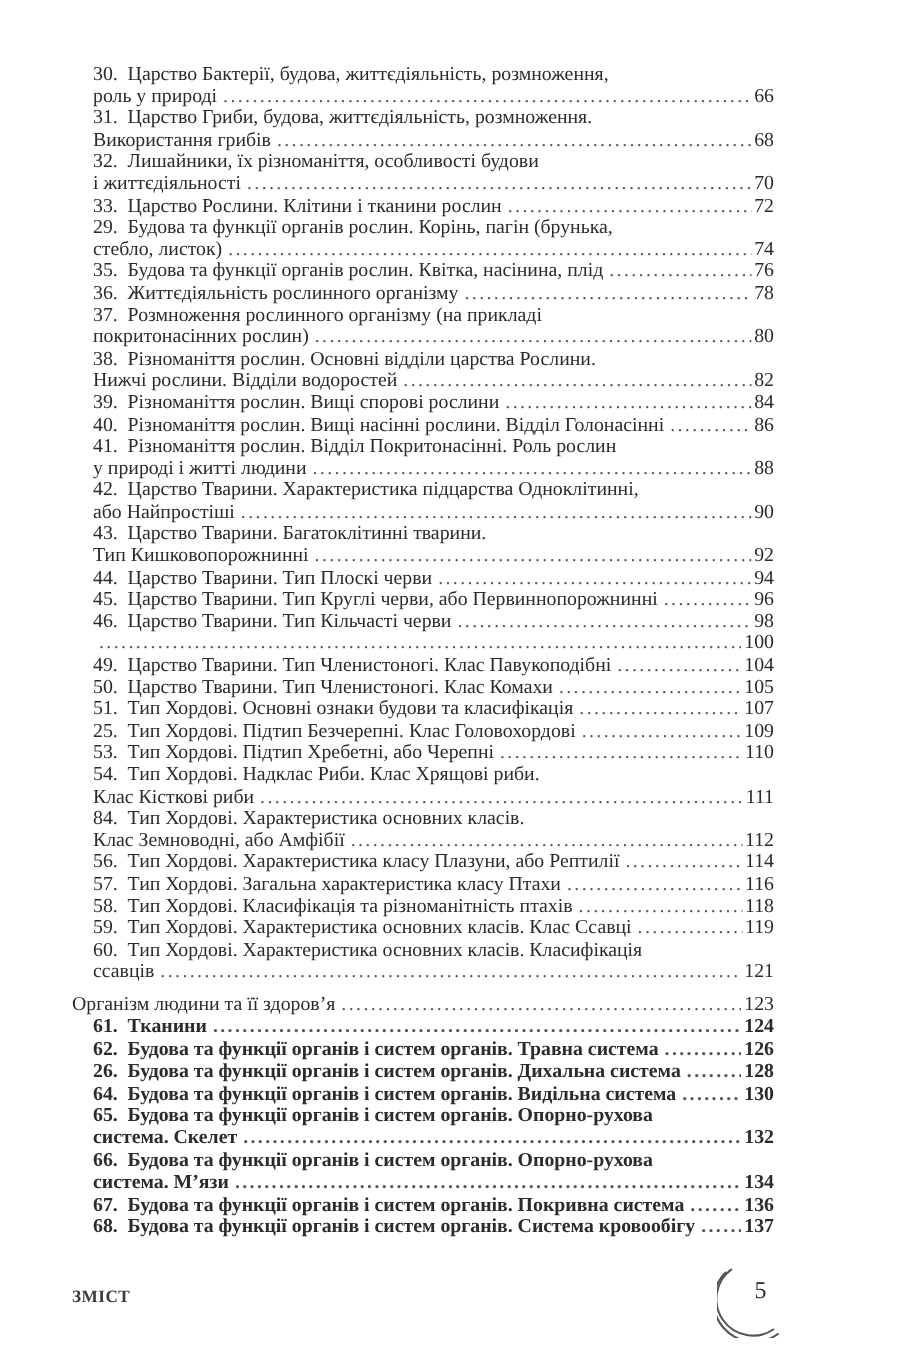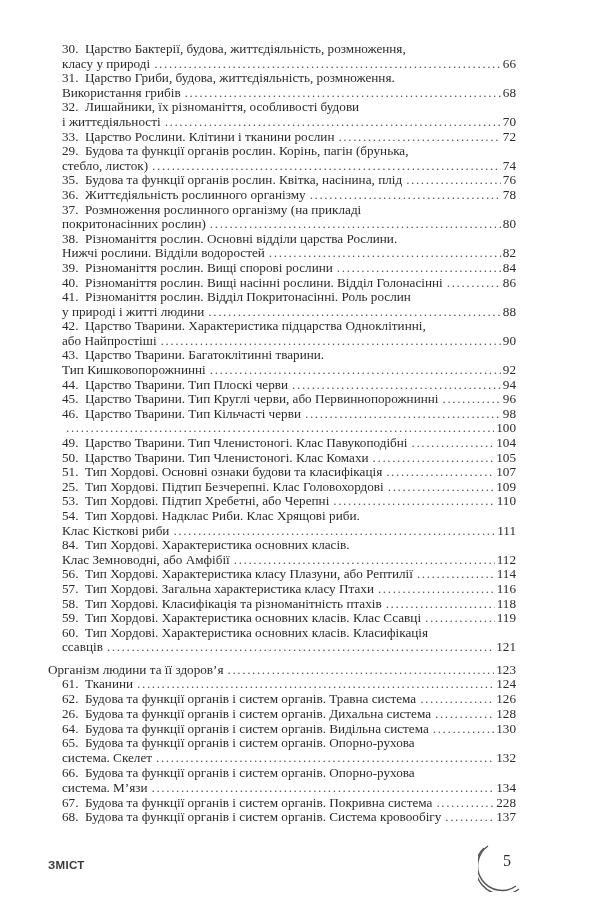--- a/index.html
+++ b/index.html
@@ -7,39 +7,39 @@
     width: 600px; height: 912px; background: #ffffff;
     position: relative; overflow: hidden;
     font-family: "Liberation Serif", "DejaVu Serif", serif;
     color: #2b2b2b;
   }
   .toc {
     position: absolute; left: 48px; top: 42px; width: 468px;
     font-size: 13.2px; line-height: 14.6px;
   }
   .entry { padding-left: 14px; }
-  .line { display: flex; align-items: center; white-space: nowrap; height: 14.6px; }
+  .line { display: flex; align-items: flex-start; white-space: nowrap; height: 14.6px; }
   .line .text { flex: 0 0 auto; }
   .line .dots {
     flex: 1 1 auto; overflow: hidden; margin: 0 2px 0 4px;
     letter-spacing: 1.6px; color: #555;
   }
   .line .dots::before {
     content: "....................................................................................................................................................................................";
   }
   .line .page { flex: 0 0 auto; text-align: right; }
   .section {
     margin-top: 7.5px; font-weight: normal; padding-left: 0;
   }
   .section .line { height: 14.8px; }
   .after { line-height: 14.8px; }
-  .after .line { height: 14.8px; }
+  .after .line { height: 14.8px; font-weight: bold; }
   .footer-label {
     position: absolute; left: 48px; top: 859px;
-    font-family: Liberation Sans, sans-serif;
+    font-family: Liberation Serif, serif;
     font-weight: bold; font-size: 11.5px; color: #3a3a3a; letter-spacing: 0.3px;
   }
   .page-badge {
     position: absolute; left: 478px; top: 842px; width: 60px; height: 50px;
   }
   .page-badge svg { position: absolute; left: 0; top: 0; }
   .page-badge .num {
     position: absolute; left: 25px; top: 10px;
     font-family: "Liberation Serif", "DejaVu Serif", serif;
     font-size: 16px; color: #2b2b2b;
@@ -48,21 +48,21 @@
 </head>
 <body>
 
 <div class="toc">
   <div id="top-entries">
       <div class="entry">
         <div class="line">
           <span class="text"><span>30.</span>&nbsp;&nbsp;<span>Царство Бактерії, будова, життєдіяльність, розмноження,</span></span>
         </div>
         <div class="line">
-          <span class="text">класу у природі</span>
+          <span class="text">роль у природі</span>
           <span class="dots"></span>
           <span class="page">66</span>
         </div>
       </div>
       <div class="entry">
         <div class="line">
           <span class="text"><span>31.</span>&nbsp;&nbsp;<span>Царство Гриби, будова, життєдіяльність, розмноження.</span></span>
         </div>
         <div class="line">
           <span class="text">Використання грибів</span>
@@ -349,21 +349,21 @@
         <div class="line">
           <span class="text">система. М’язи</span>
           <span class="dots"></span>
           <span class="page">134</span>
         </div>
       </div>
       <div class="entry">
         <div class="line">
           <span class="text"><span>67.</span>&nbsp;&nbsp;<span>Будова та функції органів і систем органів. Покривна система</span></span>
           <span class="dots"></span>
-          <span class="page">228</span>
+          <span class="page">136</span>
         </div>
       </div>
       <div class="entry">
         <div class="line">
           <span class="text"><span>68.</span>&nbsp;&nbsp;<span>Будова та функції органів і систем органів. Система кровообігу</span></span>
           <span class="dots"></span>
           <span class="page">137</span>
         </div>
       </div>
     </div>

